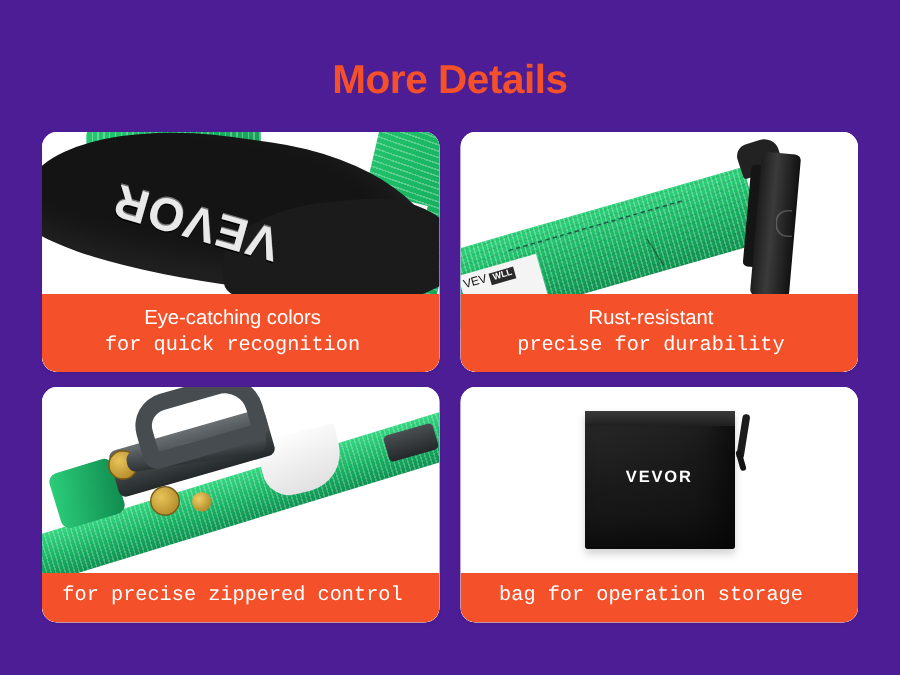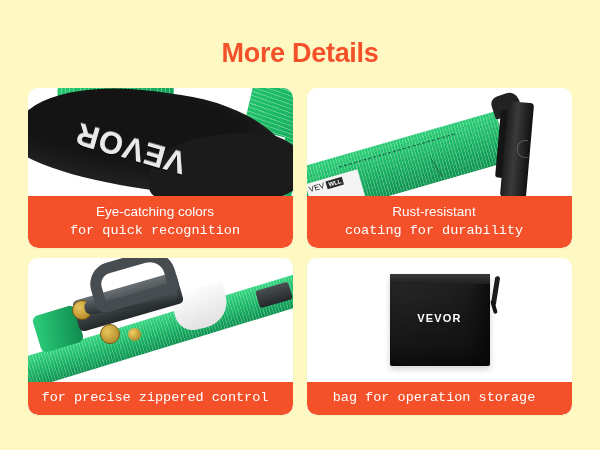--- a/index.html
+++ b/index.html
@@ -10,21 +10,21 @@
     width: 600px;
     height: 450px;
     background: #f7f7f7;
     font-family: "Liberation Sans", sans-serif;
     overflow: hidden;
   }
   .page {
     position: relative;
     width: 600px;
     height: 450px;
-    background: #fef9c3;
+    background: #4c1d95;
     box-sizing: border-box;
   }
   .page-title {
     position: absolute;
     top: 36px;
     left: 0;
     width: 600px;
     text-align: center;
     font-size: 27px;
     font-weight: bold;
@@ -367,21 +367,21 @@
           <span>VEV</span>
           <div class="bar">WLL</div>
         </div>
         <div class="c2-hook-lip"></div>
         <div class="c2-hook-inner"></div>
         <div class="c2-hook"></div>
         <div class="c2-hook-notch"></div>
       </div>
       <div class="caption">
         <span>Rust-resistant</span>
-        <span class="l2">coating for durability</span>
+        <span class="l2">precise for durability</span>
       </div>
     </div>
 
     <div class="card tall">
       <div class="photo">
         <div class="c3-strap"></div>
         <div class="c3-roll"></div>
         <div class="c3-endcap"></div>
         <div class="c3-white"></div>
         <div class="c3-body"></div>

